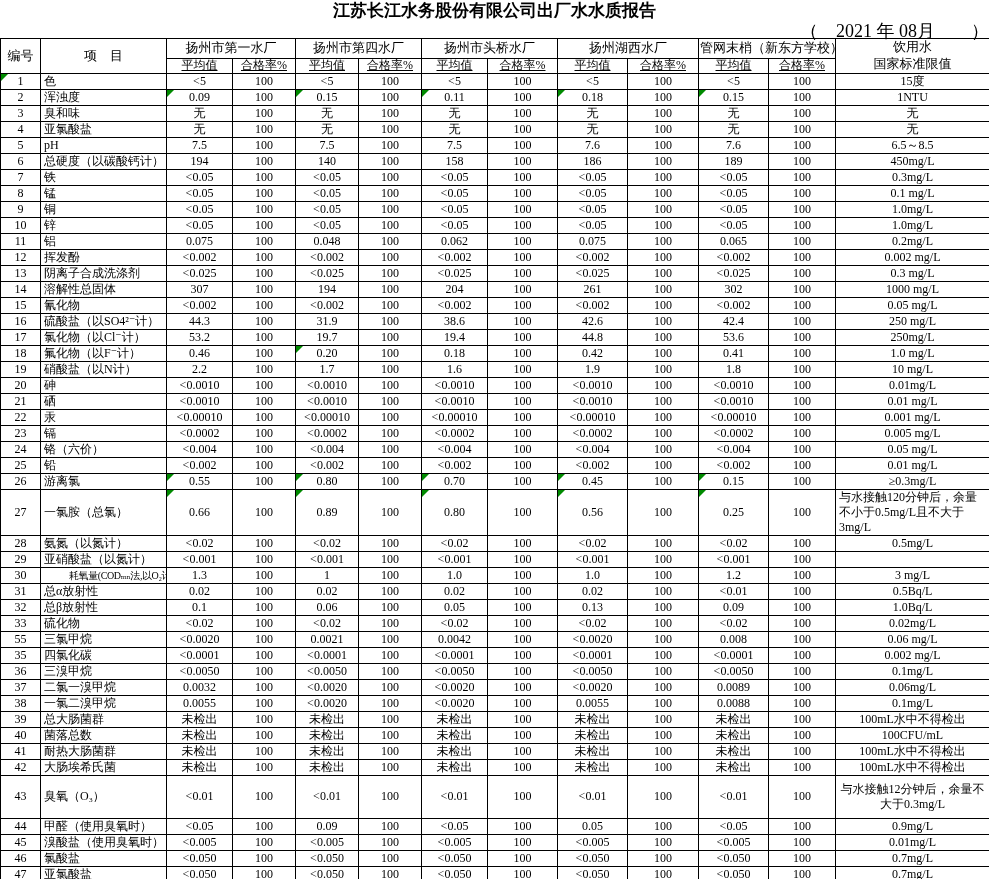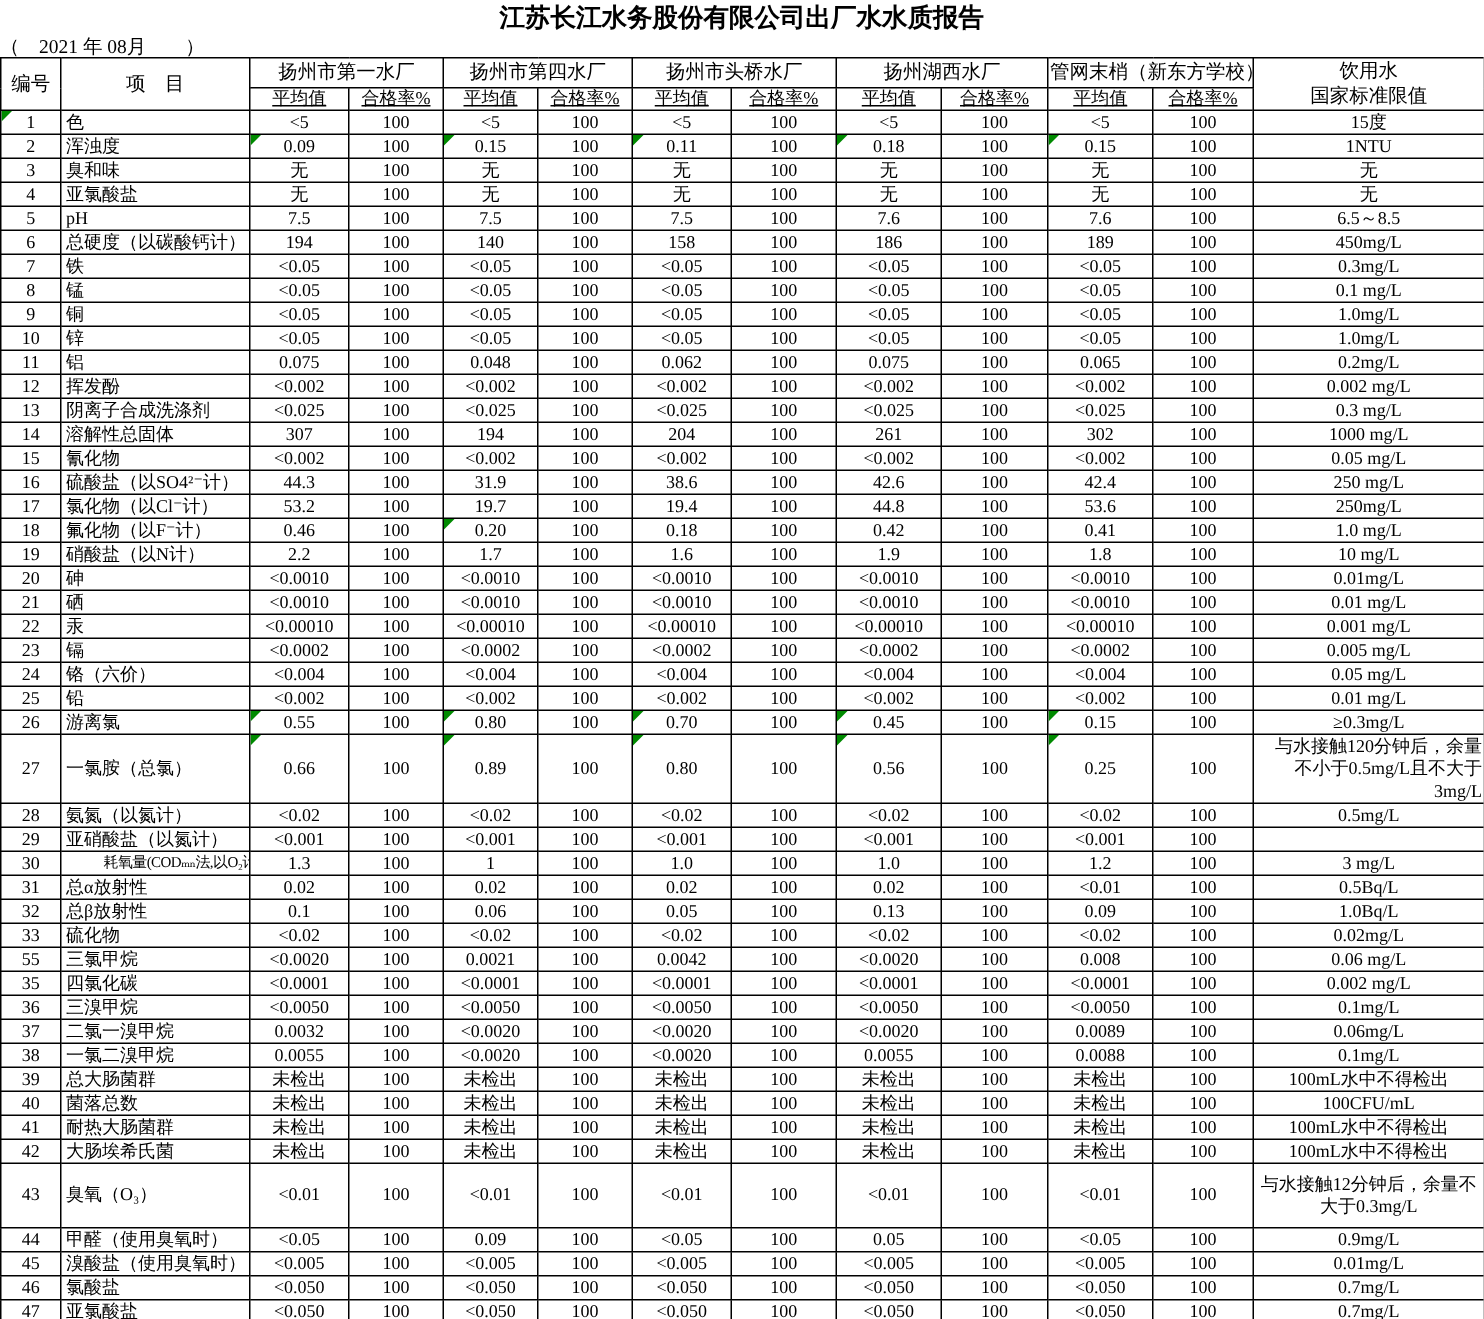--- a/index.html
+++ b/index.html
@@ -1,29 +1,29 @@
 <!DOCTYPE html>
 <html><head>
 <meta charset="utf-8">
 <style>
   html,body { margin:0; padding:0; background:#fff; }
   body { width:989px; color:#000; font-family:"Liberation Serif","DejaVu Serif",serif; }
   .title { text-align:center; font-weight:bold; font-size:17px; height:24px; line-height:24px;
-           font-family:Liberation Sans, sans-serif; }
-  .subtitle { text-align:left; font-size:13px; height:14px; line-height:14px; }
+           font-family:Liberation Mono, monospace; }
+  .subtitle { text-align:right; font-size:18px; height:14px; line-height:14px; }
   table { width:989px; border-collapse:collapse; table-layout:fixed; }
   td { border:1px solid #000; font-size:12px; text-align:center; vertical-align:middle;
        padding:0 1px; height:15px; line-height:1.12; white-space:nowrap; overflow:hidden;
        position:relative; }
   td.h1 { height:19px; font-size:13px; }
   td.h2 { height:13px; font-size:12px;text-decoration:underline; }
   td.c-item { text-align:left; padding-left:3px; }
   td.c-item.small { font-size:10px; letter-spacing:-0.4px;padding-left:28px; }
   td.c-std.wrap { white-space:normal; line-height:1.25; }
-  td.c-std.wrap.left { text-align:right; padding-left:3px; }
+  td.c-std.wrap.left { text-align:left; padding-left:3px; }
   .two-line div { line-height:1.3;text-align:center; }
   .tri { position:absolute; top:0; left:0; width:0; height:0;
          border-top:7px solid #008A00; border-right:7px solid transparent; }
 </style>
 </head>
 <body>
 
 <div class="title">江苏长江水务股份有限公司出厂水水质报告</div>
 <div class="subtitle">（　2021 年 08月　　）</div>
 

